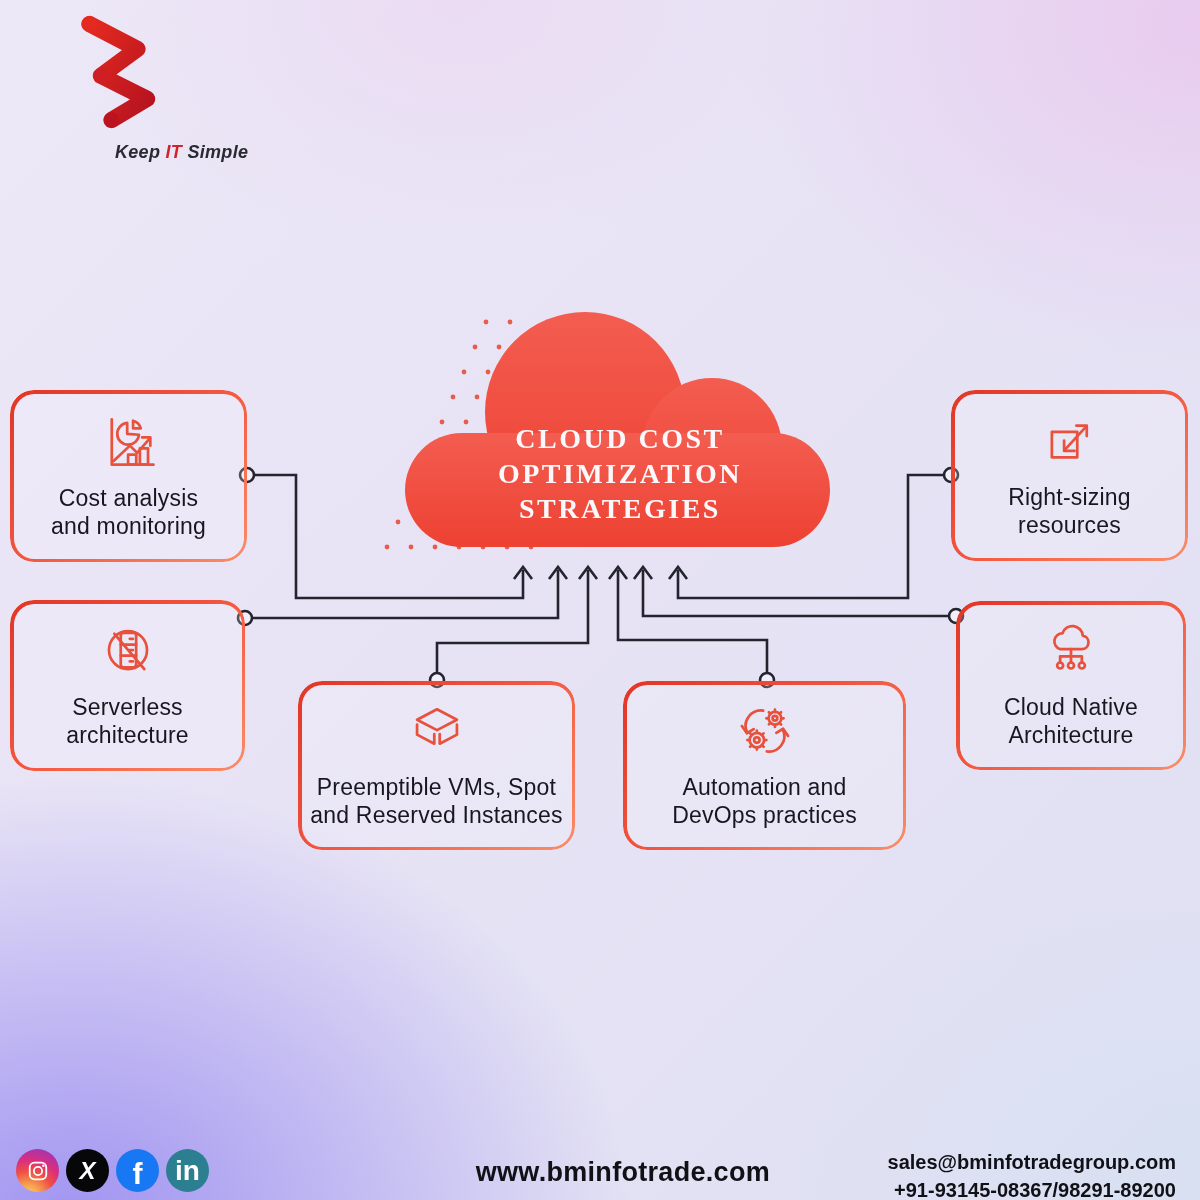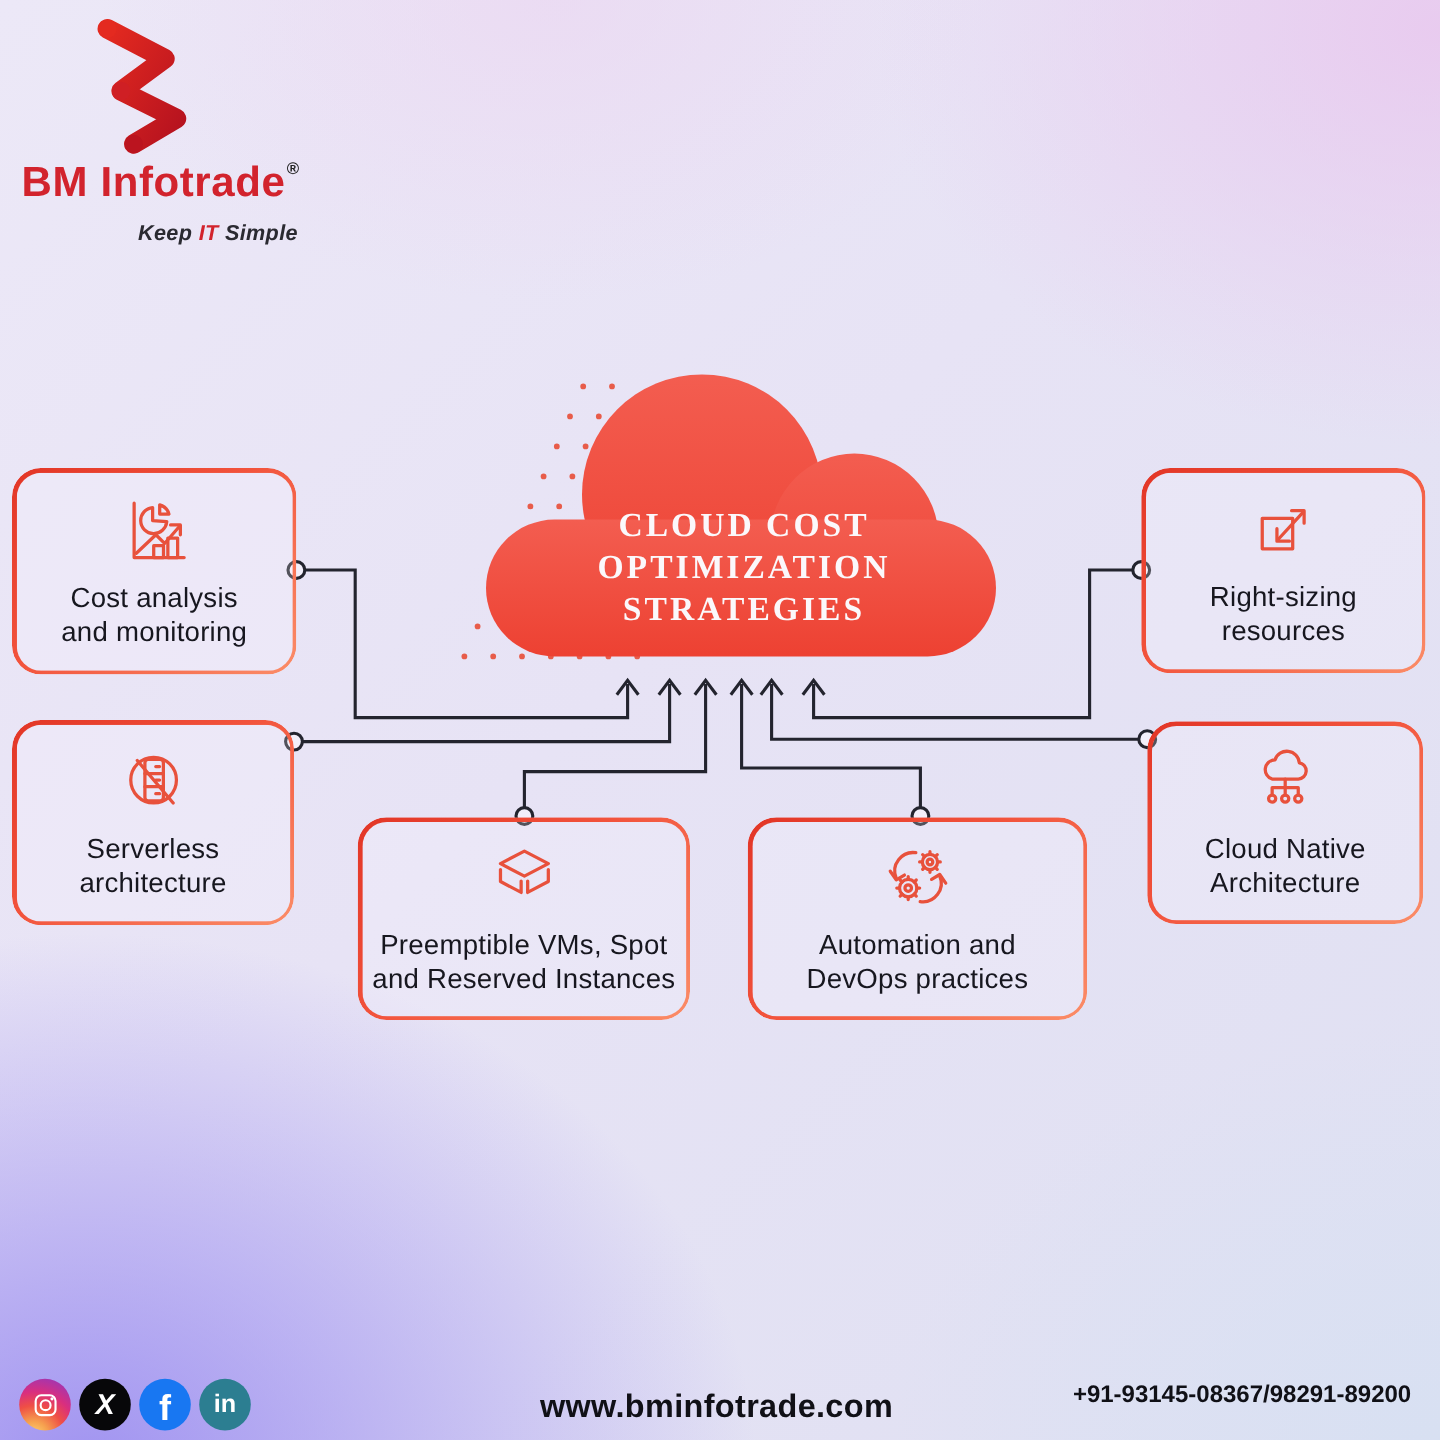--- a/index.html
+++ b/index.html
@@ -45,22 +45,22 @@
   .sicon *{stroke:#e8513c;stroke-width:3;fill:none;stroke-linecap:round;stroke-linejoin:round;}
 
   
   .social-row{position:absolute;left:16px;top:1149px;display:flex;gap:7px;align-items:center;}
   .soc{width:43px;height:43px;border-radius:50%;display:flex;align-items:center;justify-content:center;
     color:#fff;font-weight:bold;}
   .soc-instagram{background:radial-gradient(circle at 28% 112%,#ffdb74 0%,#f6a14f 22%,#ef4f45 45%,#d92e7f 65%,#9b36b7 92%);}
   .soc-x{background:#070709;font-size:24px;font-weight:900;font-style:italic;}
   .soc-facebook{background:#1877f2;font-size:30px;}
   .soc-facebook span{transform:translateY(3px);}
-  .soc-linkedin{background:#2c7e91;font-size:21px;letter-spacing:0;}
-  .website{position:absolute;left:450px;top:1157px;width:320px;text-align:left;
+  .soc-linkedin{background:#2c7e91;font-size:28px;letter-spacing:0;}
+  .website{position:absolute;left:450px;top:1157px;width:320px;text-align:right;
     font-weight:bold;font-size:27px;color:#101016;letter-spacing:.3px;}
   .contact{position:absolute;right:24px;top:1148px;text-align:right;font-weight:bold;
     font-size:20px;line-height:28px;color:#101016;}
 </style>
 </head>
 <body>
 
 <div class="stage">
 
   <div class="logo">
@@ -69,21 +69,20 @@
         <linearGradient id="lg" x1="0" y1="0" x2="1" y2="1">
           <stop offset="0" stop-color="#e42a20"></stop>
             <stop offset="1" stop-color="#b5121f"></stop>
         </linearGradient>
       </defs>
       <polyline points="14,12 64,38 26,66 74,90 37,112" fill="none" stroke="url(#lg)" stroke-width="17" stroke-linecap="round" stroke-linejoin="round"></polyline>
       <circle cx="14" cy="12" r="8" fill="#e42a20"></circle>
       <circle cx="26" cy="66" r="8" fill="#cf1f24"></circle>
       <circle cx="37" cy="112" r="8" fill="#bb141f"></circle>
     </svg>
-    <div class="brand-line"><span>BM Infotrade</span><sup>®</sup></div>
     <div class="tagline"><span>Keep </span><span class="accent">IT</span><span> Simple</span></div>
   </div>
 
   <svg class="overlay" width="1200" height="1200" viewBox="0 0 1200 1200">
     <defs>
       <linearGradient id="cloudGrad" x1="0" y1="0" x2="0" y2="1">
         <stop offset="0" stop-color="#f35d50"></stop>
           <stop offset="1" stop-color="#ed4132"></stop>
       </linearGradient>
     </defs>
@@ -260,16 +259,17 @@
     <span class="soc soc-x">X</span>
     <span class="soc soc-facebook">
         <span>f</span>
       </span>
     <span class="soc soc-linkedin">in</span>
   </div>
 
   <div class="website">www.bminfotrade.com</div>
 
   <div class="contact">
+    <div>sales@bminfotradegroup.com</div>
     <div>+91-93145-08367/98291-89200</div>
   </div>
 
 </div>
 
 </body></html>

